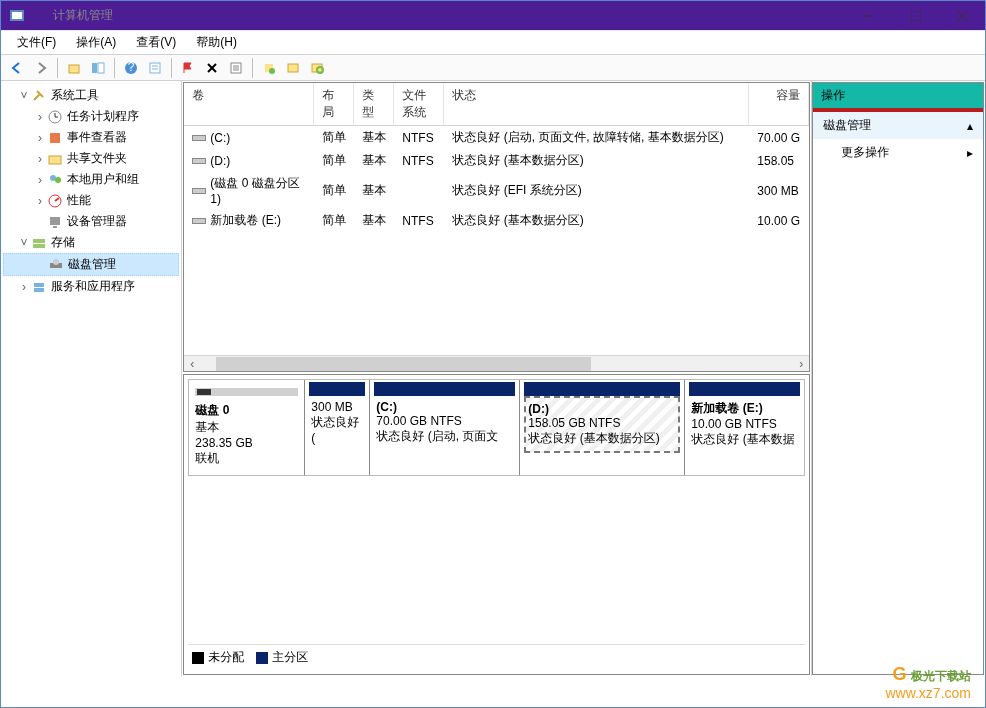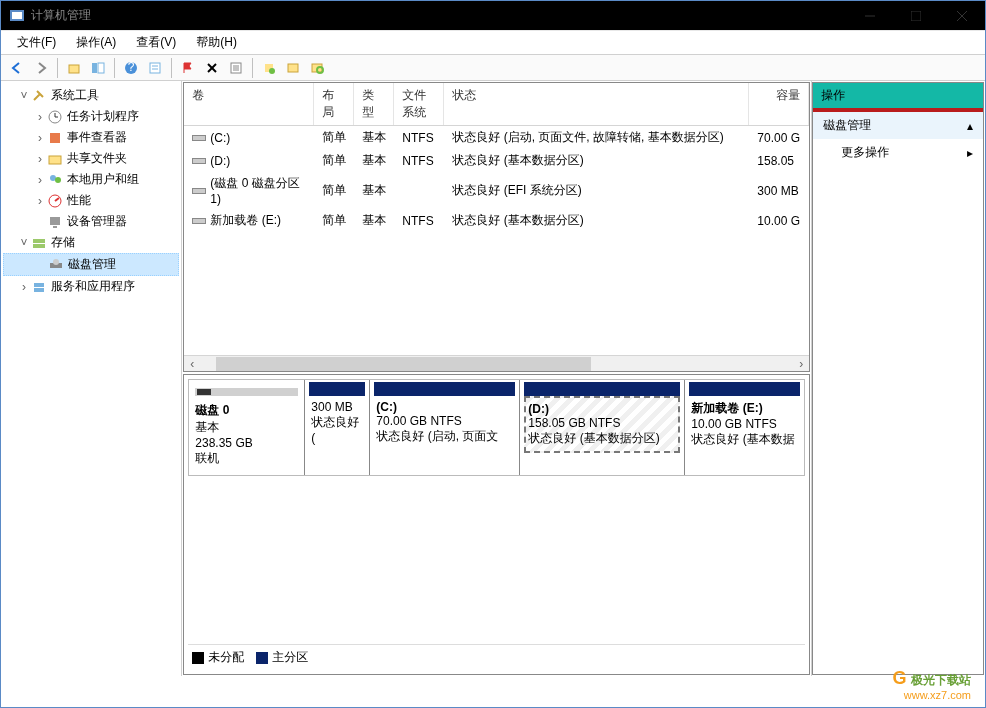--- a/index.html
+++ b/index.html
@@ -1,18 +1,18 @@
 <!DOCTYPE html>
 <html><head>
 <meta charset="utf-8">
 <style>
 * { box-sizing: border-box; margin: 0; padding: 0; font-family: "Microsoft YaHei", "Segoe UI", sans-serif; font-size: 12px; }
 body { width: 986px; height: 708px; background: #fff; border: 1px solid #5a8ac6; position: relative; overflow: hidden; }
 
-.titlebar { height: 30px; background: #000000; display: flex; align-items: center; padding-left: 8px; border-bottom: 1px solid #e8e8e8; }
+.titlebar { height: 30px; background: #4c1d95; display: flex; align-items: center; padding-left: 8px; border-bottom: 1px solid #e8e8e8; gap: 22px; }
 .titlebar .ticon { width: 16px; height: 16px; margin-right: 6px; }
 .titlebar .title { flex: 1; color: #888; }
 .win-controls { display: flex; }
 .win-btn { width: 46px; height: 30px; display: flex; align-items: center; justify-content: center; color: #555; cursor: pointer; }
 
 .menubar { height: 24px; display: flex; align-items: center; padding-left: 6px; border-bottom: 1px solid #d0d0d0; background: #fff; }
 .menu-item { padding: 3px 10px; cursor: pointer; }
 
 .toolbar { height: 26px; display: flex; align-items: center; padding: 0 4px; gap: 0; border-bottom: 1px solid #d0d0d0; background: #fafafa; }
 .tbtn { width: 22px; height: 22px; display: flex; align-items: center; justify-content: center; cursor: pointer; margin: 0 1px; }
@@ -63,21 +63,21 @@
 .sw { width: 12px; height: 12px; }
 
 .actions { width: 180px; border: 1px solid #888; margin: 1px 1px 1px 0; }
 .actions-head { padding: 4px 8px; border-bottom: 4px solid #b91c1c; background: #14b8a6; }
 .actions-row { padding: 5px 10px; display: flex; align-items: center; justify-content: space-between; cursor: pointer; }
 .actions-row.title { background: #eaf4fc; }
 .actions-sub { padding-left: 28px; }
 
 .watermark { position: absolute; bottom: 6px; right: 14px; font-size: 11px; text-align: right; color: #69a037; }
 .watermark .logo { font-size: 16px; font-weight: bold; }
-.watermark .url { color: #f59d1b; font-size: 11px; }
+.watermark .url { color: #f59d1b; font-size: 14px; }
 
 svg { display: block; }
 </style>
 </head>
 <body>
 
 <div class="titlebar">
   <span class="ticon">
     <svg width="16" height="16">
         <rect x="1" y="2" width="14" height="11" fill="#5a8ac6"></rect>

